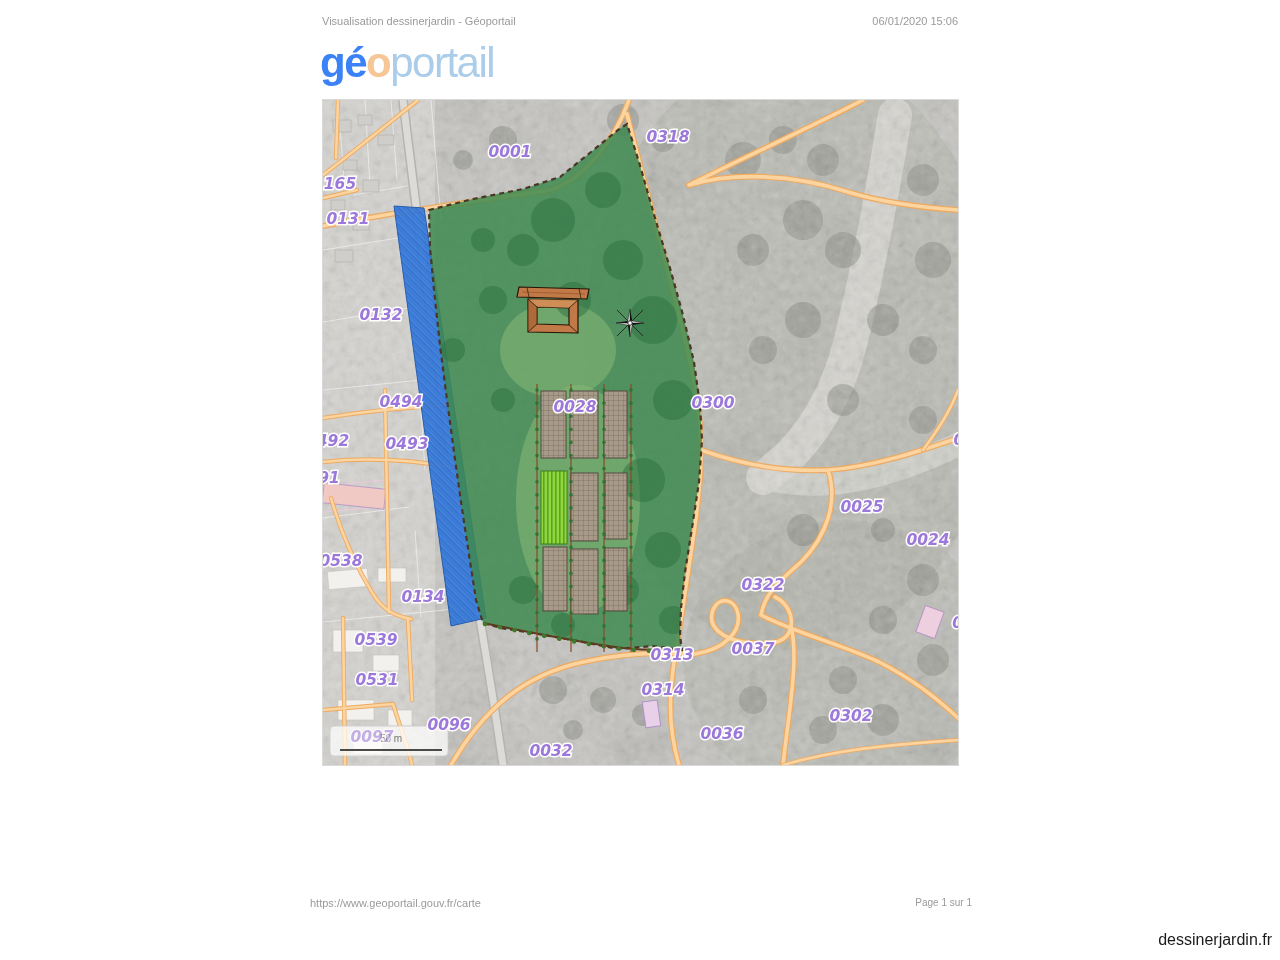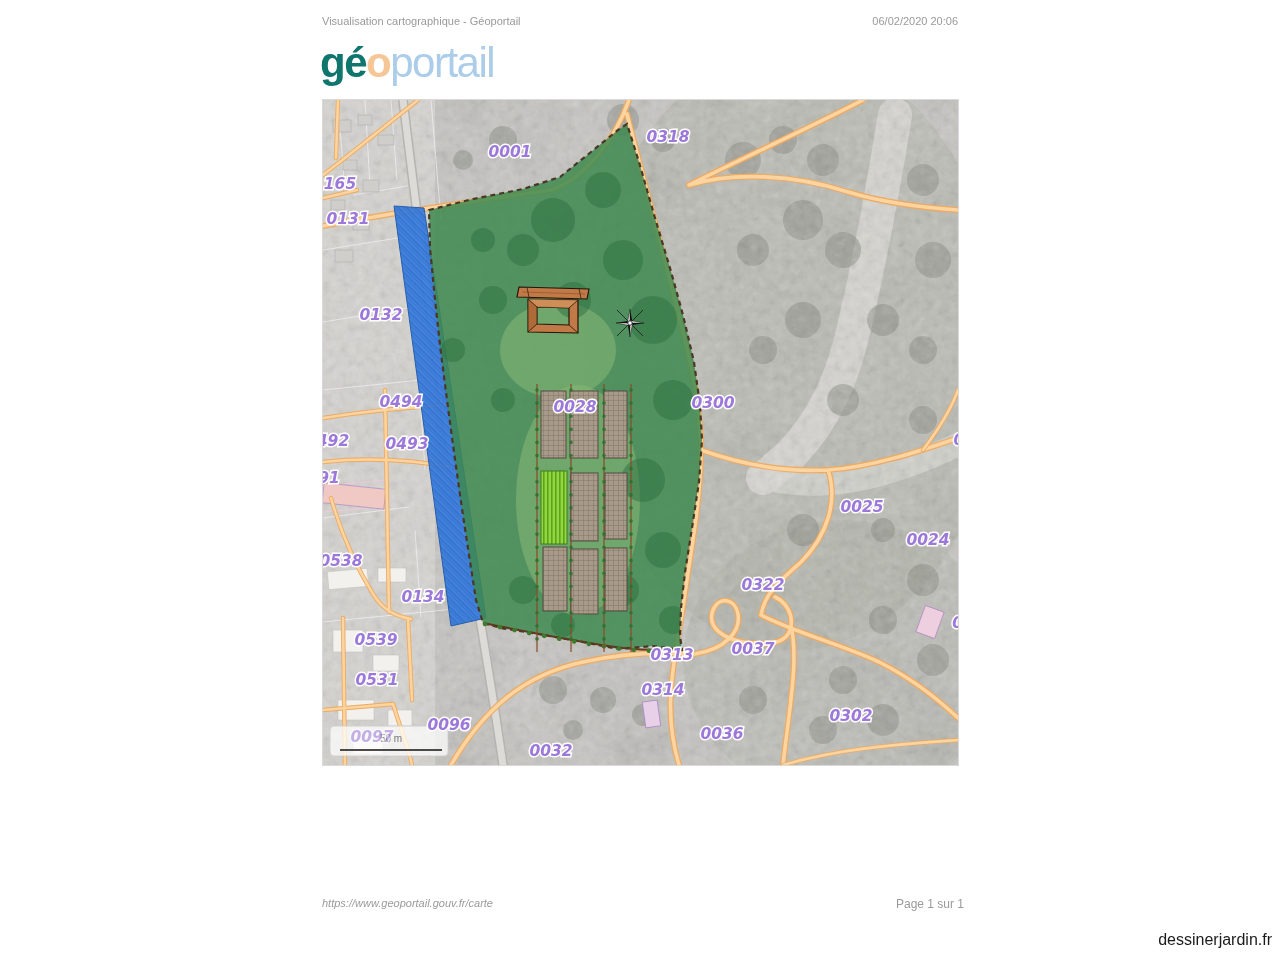--- a/index.html
+++ b/index.html
@@ -3,30 +3,30 @@
 <meta charset="utf-8">
 <style>
   html,body{margin:0;padding:0;background:#ffffff;}
   body{width:1280px;height:960px;position:relative;overflow:hidden;
        font-family:"Liberation Sans",sans-serif;}
 
   .hdr-title{position:absolute;left:322px;top:15px;font-size:11px;color:#9a9a9a;}
   .hdr-date{position:absolute;right:322px;top:15px;font-size:11px;color:#9a9a9a;}
 
   .logo{position:absolute;left:320px;top:42px;font-size:42px;letter-spacing:-1.5px;line-height:1;}
-  .logo .g1{color:#0f766e;font-weight:bold;text-align:right;}
+  .logo .g1{color:#3b82f6;font-weight:bold;text-align:right;}
   .logo .g2{color:#f6c696;font-weight:bold;}
   .logo .g3{color:#abcde9;font-weight:normal;text-align:center;}
 
   .map{position:absolute;left:323px;top:100px;width:635px;height:665px;
        background:#c6c5c1;overflow:hidden;box-shadow:0 0 0 1px #d9d9d9;}
   .map svg{display:block;}
 
-  .ftr-url{position:absolute;left:322px;top:897px;font-size:11px;color:#9a9a9a;font-style:italic;}
-  .ftr-page{position:absolute;right:316px;top:897px;font-size:12px;color:#9a9a9a;}
+  .ftr-url{position:absolute;left:310px;top:897px;font-size:11px;color:#9a9a9a;}
+  .ftr-page{position:absolute;right:308px;top:897px;font-size:10px;color:#9a9a9a;}
   .watermark{position:absolute;right:8px;top:931px;font-size:16px;color:#1b1b1b;text-align:right;}
 
   
   .parcel{font:italic bold 15.5px "DejaVu Sans",sans-serif;fill:#9c78da;
           stroke:#ffffff;stroke-width:3px;paint-order:stroke;text-anchor:middle;}
   .parcel.dim{opacity:.55;}
   .cad{stroke:rgba(255,250,252,.55);stroke-width:1;fill:none;}
   .cad-pink{stroke:rgba(242,199,220,.85);stroke-width:1.2;fill:none;}
   .gray-road-c{fill:none;stroke:#b5b4b0;stroke-width:10;stroke-linecap:round;}
   .gray-road-f{fill:none;stroke:#dcdbd7;stroke-width:7;stroke-linecap:round;}
@@ -46,22 +46,22 @@
   .bed{fill:url(#bedgrid);stroke:#50433a;stroke-width:.9;}
   .bed-green{fill:url(#stripes);stroke:#38761a;stroke-width:.9;}
   .irrig{stroke:#8a4a28;stroke-width:1.2;fill:none;}
   .irrig-dots{stroke:#2f7030;stroke-width:3.6;stroke-dasharray:0.1 13;stroke-linecap:round;fill:none;opacity:.9;}
   .scale-text{font:10px "Liberation Sans",sans-serif;fill:#777;text-anchor:middle;}
   .cmp-thin{stroke:#222;stroke-width:.9;}
 </style>
 </head>
 <body>
 
-<div class="hdr-title">Visualisation cartographique - Géoportail</div>
-<div class="hdr-date">06/02/2020 20:06</div>
+<div class="hdr-title">Visualisation dessinerjardin - Géoportail</div>
+<div class="hdr-date">06/01/2020 15:06</div>
 
 <div class="logo">
   <span class="g1">gé</span><span class="g2">o</span><span class="g3">portail</span>
 </div>
 
 <div class="map">
 <svg width="635" height="665" viewBox="0 0 635 665" xmlns="http://www.w3.org/2000/svg">
   <defs>
     <filter id="fnoise" x="0" y="0" width="100%" height="100%">
       <feTurbulence type="fractalNoise" baseFrequency="0.12" numOctaves="3" seed="11" stitchTiles="stitch"></feTurbulence>

